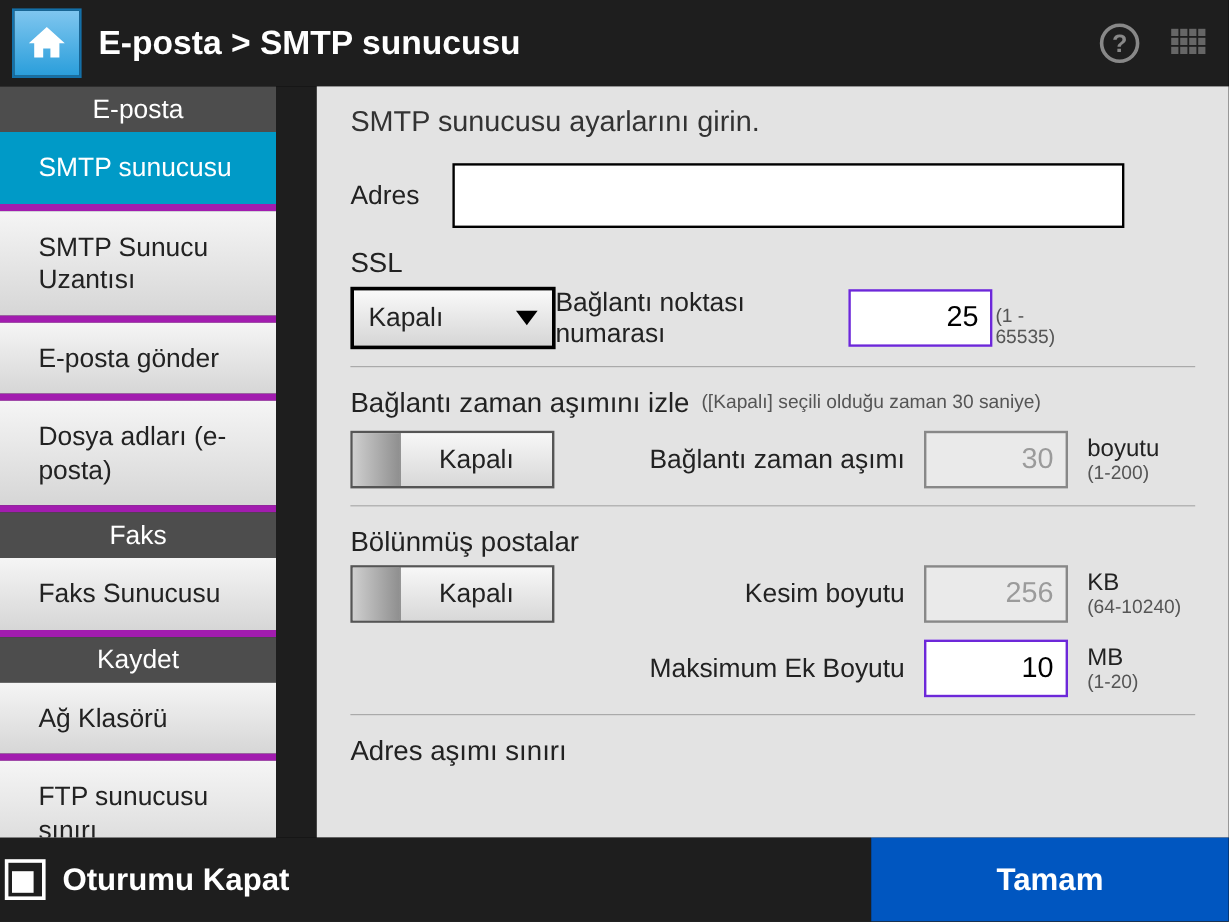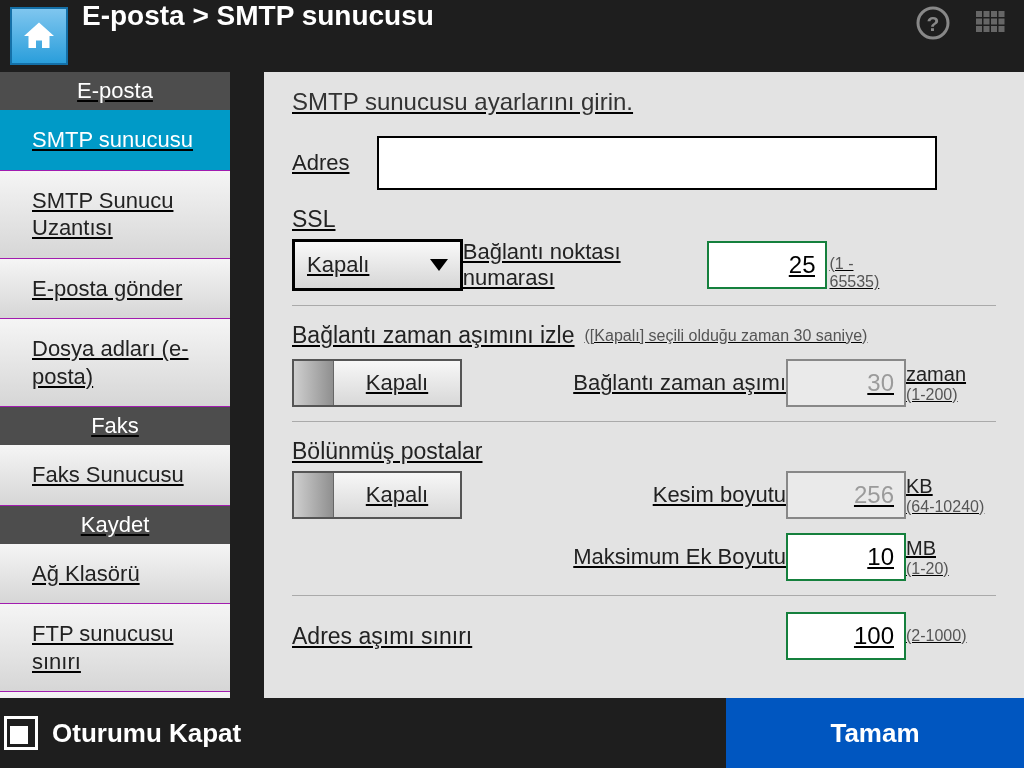--- a/index.html
+++ b/index.html
@@ -1,31 +1,31 @@
 <!DOCTYPE html>
 <html><head>
 <meta charset="utf-8">
 <style>
   * { box-sizing: border-box; margin: 0; padding: 0; font-family: "Segoe UI", Arial, sans-serif; }
   html, body { width: 1024px; height: 768px; overflow: hidden; background: #000; }
 
   
-  .topbar { display: flex; height: 72px; background: #1e1e1e; color: #fff; }
+  .topbar { display: flex; align-items: center; height: 72px; background: #1e1e1e; color: #fff; }
   .home-btn { width: 58px; height: 58px; margin: 7px 14px 7px 10px; background: linear-gradient(#7fc6ef,#2a9edb); border: 2px solid #1470a8; display:flex; align-items:center; justify-content:center; }
   .home-btn svg { width: 36px; height: 36px; }
   .breadcrumb { font-size: 28px; font-weight: 600; flex: 1; }
   .top-icons { display:flex; gap:12px; padding-right:10px; }
   .top-ico { width:46px; height:46px; display:flex; align-items:center; justify-content:center; color:#888; }
   .top-ico svg { width:36px; height:36px; }
 
   
-  .main { display:flex; height: calc(768px - 72px - 70px); text-decoration: underline; }
+  .main { display:flex; height: calc(768px - 72px - 70px); }
   .sidebar { width: 230px; background:#333; display:flex; flex-direction:column; overflow:hidden; position:relative; }
   .side-head { background:#4d4d4d; color:#fff; text-align:center; font-size:22px; padding:6px 0; }
-  .side-item { background:linear-gradient(#f5f5f5,#d6d6d6); color:#222; font-size:22px; padding:16px 8px 16px 32px; border-bottom:1px solid #a21caf; cursor:pointer; line-height:1.25; }
+  .side-item { background:linear-gradient(#f5f5f5,#d6d6d6); color:#222; font-size:22px; padding:16px 8px 16px 32px; border-bottom:6px solid #a21caf; cursor:pointer; line-height:1.25; }
   .side-item.active { background:#009ac7; color:#fff; }
   .side-item.last-cut { padding-bottom:4px; }
 
   .content-wrap { flex:1; background:#1e1e1e; padding:0 0 0 34px; display:flex; }
   .content { flex:1; background:#e3e3e3; padding:16px 28px 12px 28px; overflow:auto; color:#222; font-size:22px; }
   .content .intro { font-size:24px; color:#333; margin-bottom:20px; }
 
   .row { display:flex; align-items:center; }
   .sect-label { font-size:23px; margin-bottom:6px; }
   .hint { font-size:16px; color:#555; }
@@ -35,29 +35,29 @@
   .addr-row { display:flex; align-items:center; gap:28px; margin-bottom:16px; }
   .addr-input { flex:1; max-width:560px; height:54px; border:2px solid #000; background:#fff; }
 
   
   .ssl-block { display:flex; align-items:flex-end; justify-content:space-between; }
   .dropdown { width:180px; height:52px; border:3px solid #000; background:linear-gradient(#f9f9f9,#d6d6d6); display:flex; align-items:center; justify-content:space-between; padding:0 12px; font-size:22px; cursor:pointer; }
   .dropdown .chev { border-left:9px solid transparent; border-right:9px solid transparent; border-top:12px solid #000; }
   .port-block { display:flex; flex-direction:row; align-items:flex-end; gap:2px; margin-right:0; }
   .port-row { display:flex; align-items:center; gap:18px; }
   .port-label { font-size:22px; }
-  .num-input { width:120px; height:48px; border:2px solid #15803d; background:#fff; font-size:24px; text-align:right; padding:0 10px; }
+  .num-input { width:120px; height:48px; border:2px solid #6d28d9; background:#fff; font-size:24px; text-align:right; padding:0 10px; }
   .num-input.disabled { color:#9b9b9b; background:#eaeaea; border-color:#888; }
 
   
   .toggle { width:170px; height:48px; border:2px solid #555; display:flex; cursor:pointer; }
   .toggle .knob { width:40px; background:linear-gradient(90deg,#cfcfcf,#8f8f8f); border-right:1px solid #666; }
   .toggle .state { flex:1; background:linear-gradient(#f7f7f7,#d8d8d8); display:flex; align-items:center; justify-content:center; font-size:22px; }
   .tg-block { display:flex; justify-content:space-between; align-items:center; }
-  .tg-right { display:flex; align-items:center; gap:0; }
+  .tg-right { display:flex; align-items:center; gap:16px; }
   .unit-col { width:90px; font-size:20px; }
   .unit-col .range { font-size:16px; color:#555; }
 
   
   .bottombar { height:70px; display:flex; }
   .logout { flex:0 0 726px; background:#1e1e1e; color:#fff; display:flex; align-items:center; gap:14px; padding-left:4px; font-size:26px; font-weight:600; cursor:pointer; }
   .logout-ico { width:34px; height:34px; border:3px solid #fff; position:relative; }
   .logout-ico::after { content:""; position:absolute; left:3px; bottom:3px; width:18px; height:18px; background:#fff; }
   .ok-btn { flex:1; background:#0056c0; color:#fff; display:flex; align-items:center; justify-content:center; font-size:26px; font-weight:600; cursor:pointer; }
 </style>
@@ -148,21 +148,21 @@
       </div>
       <div class="tg-block">
         <div class="toggle">
           <div class="knob"></div>
           <div class="state">Kapalı</div>
         </div>
         <div class="tg-right">
           <span>Bağlantı zaman aşımı</span>
           <input class="num-input disabled" disabled="" value="30" style="">
           <div class="unit-col">
-            <div>zaman</div>
+            <div>boyutu</div>
             <div class="range">(1-200)</div>
           </div>
         </div>
       </div>
 
       <hr class="sep">
 
       <div class="sect-label">Bölünmüş postalar</div>
       <div class="tg-block" style="margin-bottom:14px;">
         <div class="toggle">
@@ -187,26 +187,20 @@
             <div>MB</div>
             <div class="range">(1-20)</div>
           </div>
         </div>
       </div>
 
       <hr class="sep">
 
       <div class="tg-block">
         <span style="font-size:23px;">Adres aşımı sınırı</span>
-        <div class="tg-right">
-          <input class="num-input" value="100" style="">
-          <div class="unit-col">
-            <div class="range">(2-1000)</div>
-          </div>
-        </div>
       </div>
 
     </div>
   </div>
 </div>
 
 <div class="bottombar">
   <div class="logout">
     <div class="logout-ico"></div>
     <span>Oturumu Kapat</span>

